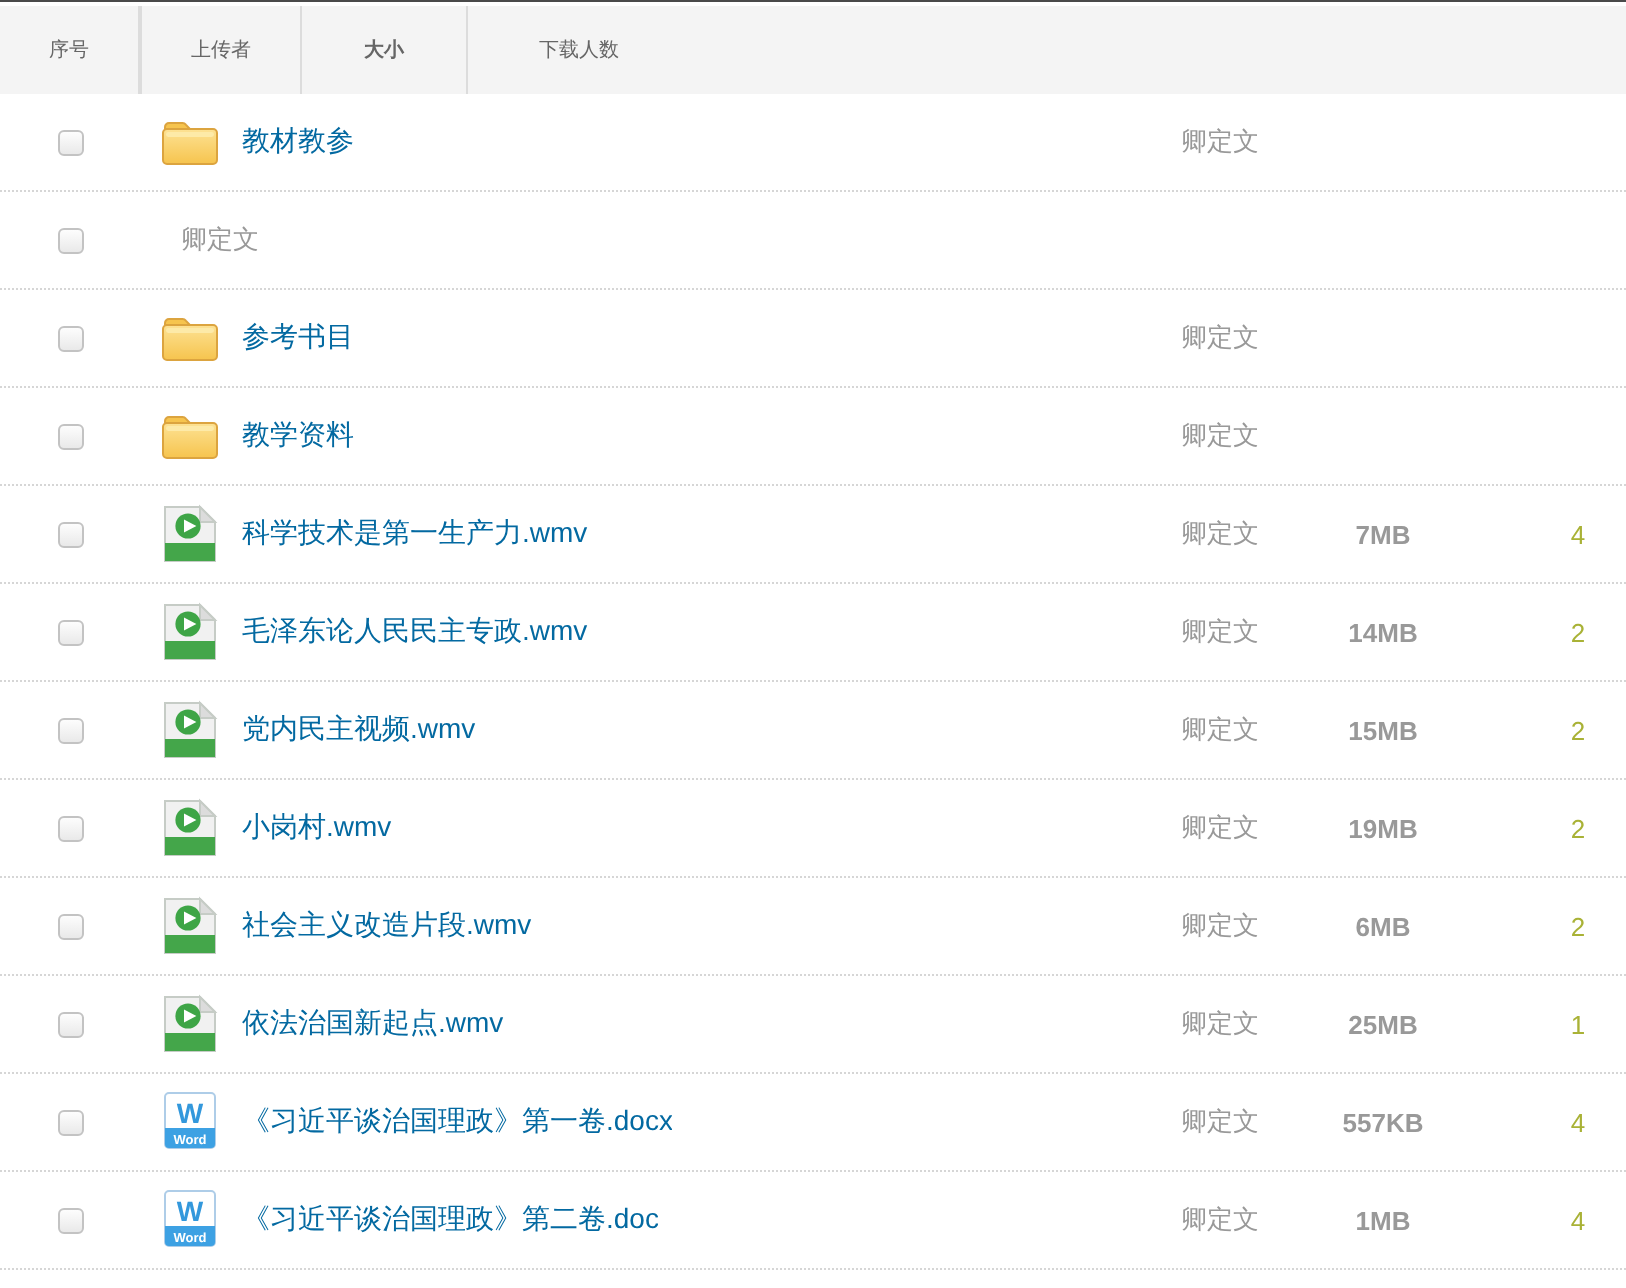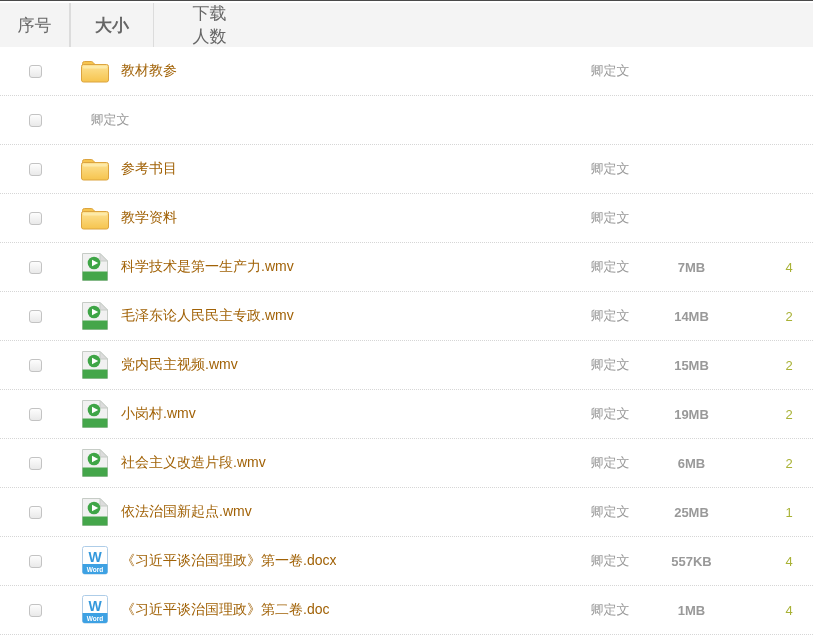--- a/index.html
+++ b/index.html
@@ -9,53 +9,54 @@
   *{box-sizing:border-box;}
   html,body{margin:0;padding:0;}
   body{
     width:813px;height:644px;background:#fff;overflow:hidden;
     font-family:"Liberation Sans","DejaVu Sans",sans-serif;
   }
   .topline{height:1px;background:#4a4a4a;margin-bottom:2px;}
   .table{width:813px;}
   .header-row{
     display:flex;height:44px;background:var(--header-bg);
-    color:#666;font-size:17px;align-items:stretch;
+    color:#666;font-size:10px;align-items:stretch;
   }
   .hcell{display:flex;align-items:center;}
   .c1{width:70px;flex:none;justify-content:center;}
   .c2{flex:1;min-width:0;padding-left:8px;}
   .c3{width:80px;flex:none;justify-content:center;text-align:center;}
   .c4{width:83px;flex:none;justify-content:center;text-align:center;font-weight:bold;}
   .c5{width:80px;flex:none;justify-content:center;text-align:center;padding-left:32px;}
   .header-row .c1{border-right:1px solid #dcdcdc;}
   .header-row .c3,.header-row .c4,.header-row .c5{border-left:1px solid #dcdcdc;}
   .row{
     display:flex;height:49px;align-items:center;
     border-bottom:1px dotted #d6d6d6;font-size:13px;
   }
   .row .c1,.row .c3,.row .c4,.row .c5{display:flex;align-items:center;justify-content:center;}
   .row .c2{display:flex;align-items:center;}
   .checkbox{
     width:13px;height:13px;border:1px solid #c3c3c3;border-radius:3px;
     background:linear-gradient(#fdfdfd,#e9e9e9);display:inline-block;cursor:pointer;
   }
   .icon-slot{width:30px;height:30px;flex:none;display:flex;align-items:center;justify-content:center;margin-left:2px;}
-  .fname{color:#a16207;font-size:14px;margin-left:11px;white-space:nowrap;overflow:hidden;text-overflow:ellipsis;cursor:pointer;}
+  .fname{color:#0369a1;font-size:14px;margin-left:11px;white-space:nowrap;overflow:hidden;text-overflow:ellipsis;cursor:pointer;}
   .uploader,.fsize{color:#999;}
   .dcount{color:var(--count-color);}
 </style>
 </head>
 <body>
 
 <div class="topline"></div>
 
 <div class="table">
   <div class="header-row">
     <div class="hcell c1">序号</div>
+    <div class="hcell c3">上传者</div>
     <div class="hcell c4">大小</div>
     <div class="hcell c5">下载人数</div>
   </div>
   <div id="tbody">
   <div class="row">
     <div class="c1">
       <span class="checkbox"></span>
     </div>
     <div class="c2">
       <span class="icon-slot">

